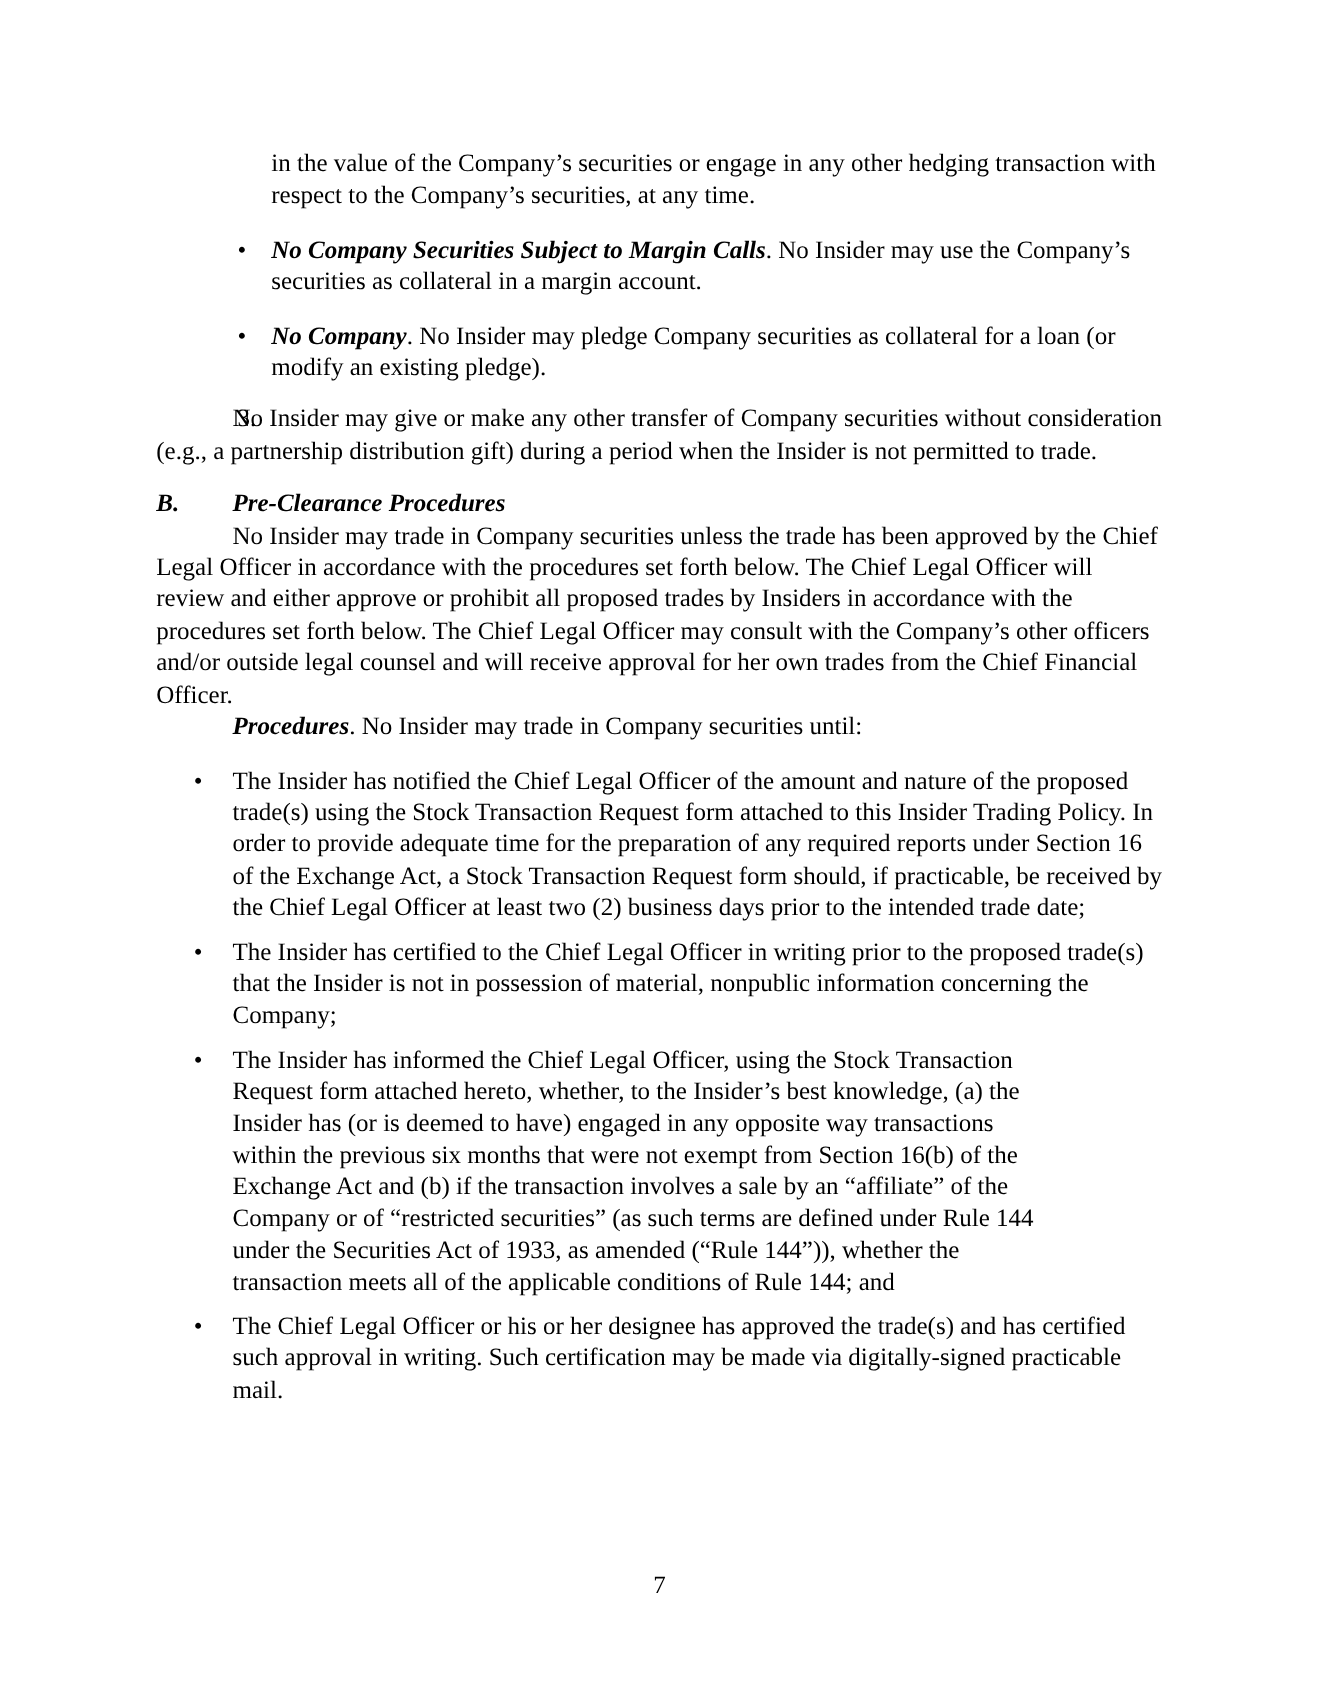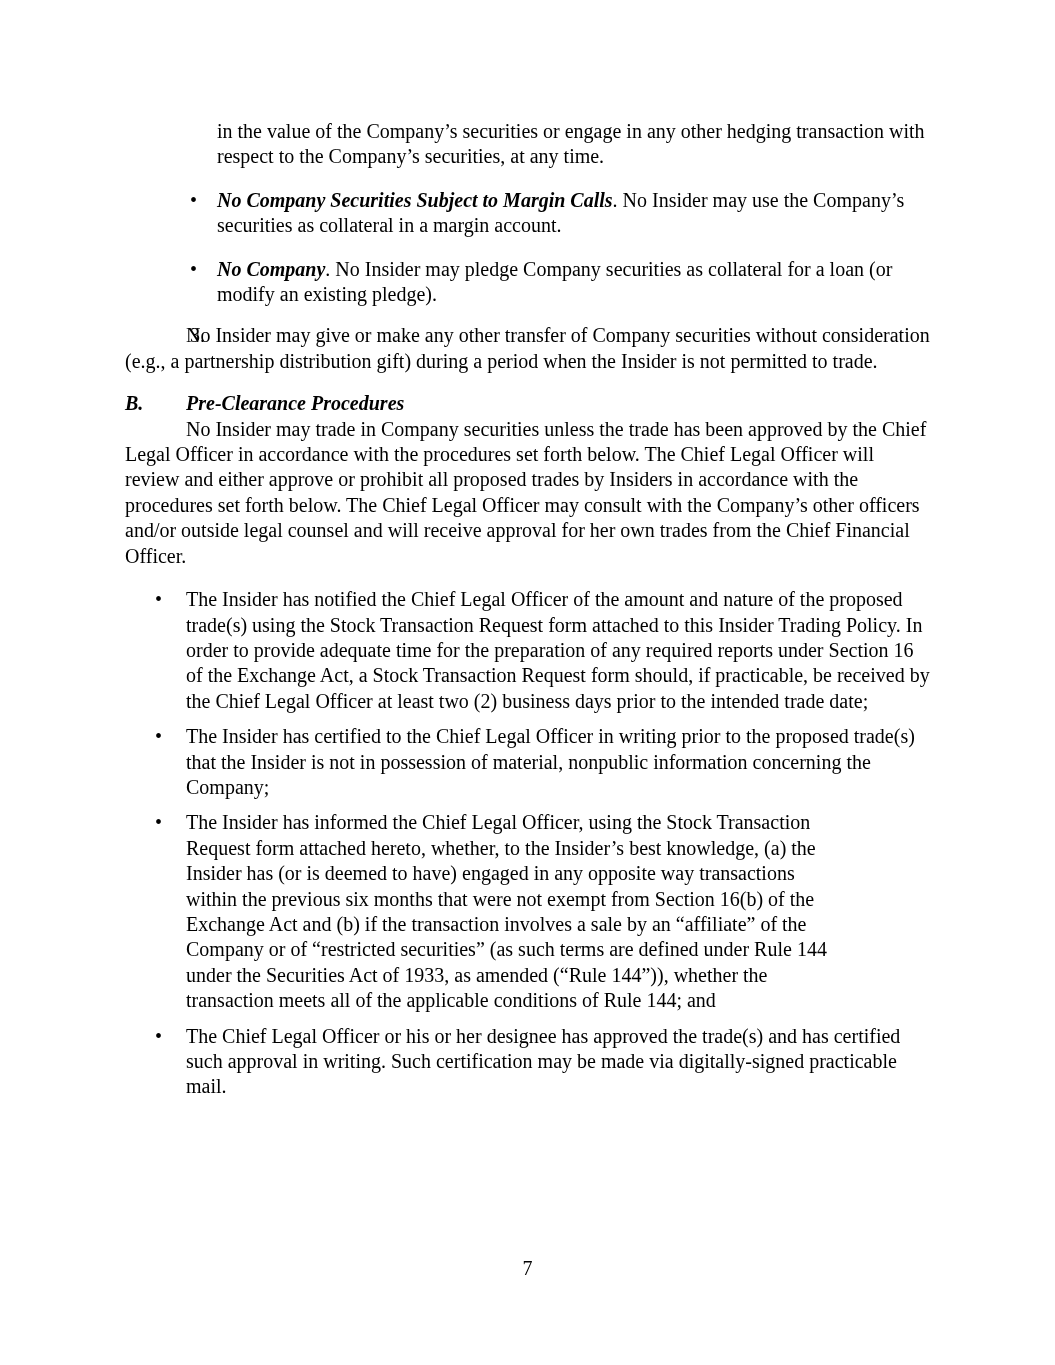--- a/index.html
+++ b/index.html
@@ -113,20 +113,23 @@
   </div>
 
   <p class="body-para">No Insider may give or make any other transfer of Company securities without consideration (e.g., a partnership distribution gift) during a period when the Insider is not permitted to trade.</p>
 
   <h2 class="section-heading">
     <span class="label">B.</span><span>Pre-Clearance Procedures</span>
   </h2>
 
   <p class="body-para">No Insider may trade in Company securities unless the trade has been approved by the Chief Legal Officer in accordance with the procedures set forth below. The Chief Legal Officer will review and either approve or prohibit all proposed trades by Insiders in accordance with the procedures set forth below. The Chief Legal Officer may consult with the Company’s other officers and/or outside legal counsel and will receive approval for her own trades from the Chief Financial Officer.</p>
 
+  <p class="body-para">
+    <span class="bi">Procedures</span><span>.  No Insider may trade in Company securities until:</span>
+  </p>
 
   <div class="p-bullet">
     <span class="marker">•</span>
     <span>The Insider has notified the Chief Legal Officer of the amount and nature of the proposed trade(s) using the Stock Transaction Request form attached to this Insider Trading Policy. In order to provide adequate time for the preparation of any required reports under Section 16 of the Exchange Act, a Stock Transaction Request form should, if practicable, be received by the Chief Legal Officer at least two (2) business days prior to the intended trade date;</span>
   </div>
 
   <div class="p-bullet">
     <span class="marker">•</span>
     <span>The Insider has certified to the Chief Legal Officer in writing prior to the proposed trade(s) that the Insider is not in possession of material, nonpublic information concerning the Company;</span>
   </div>

